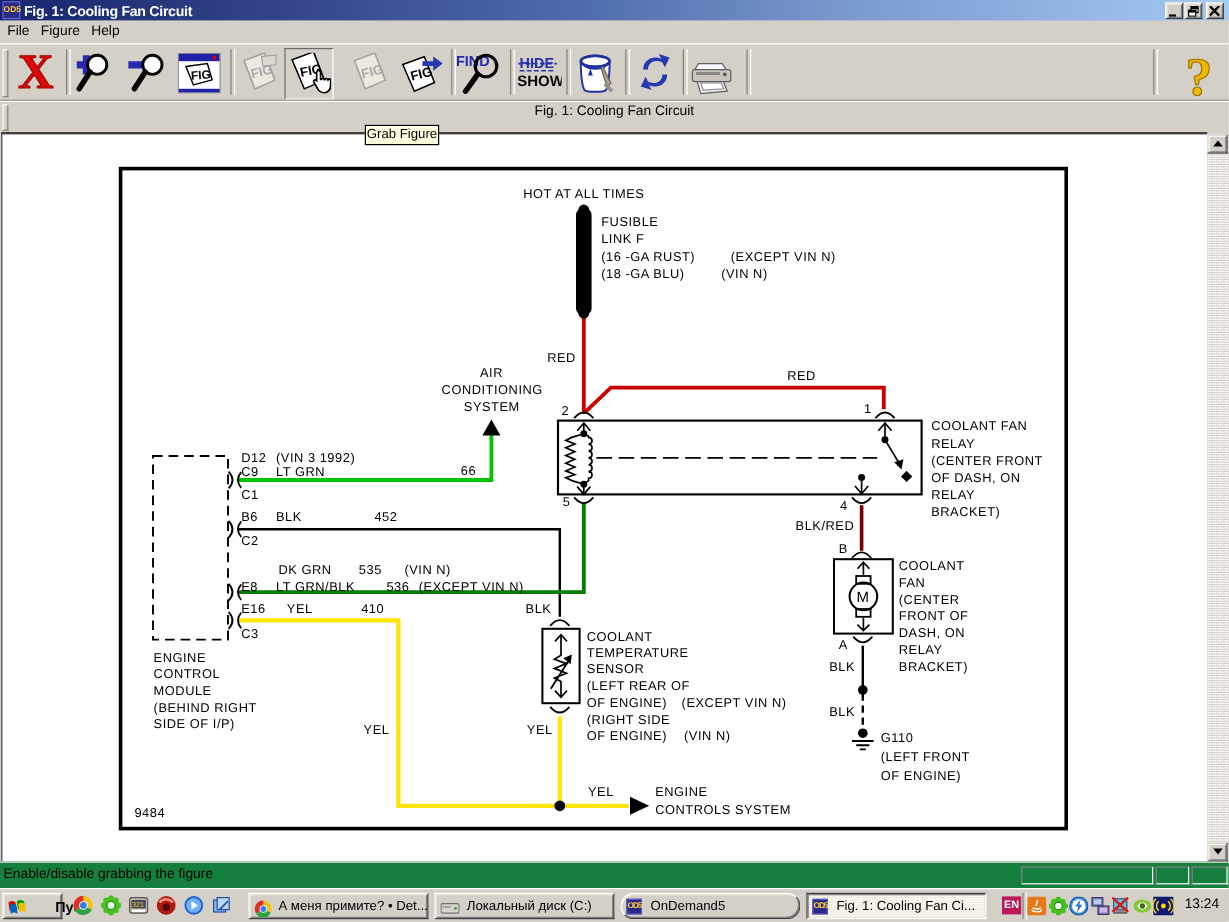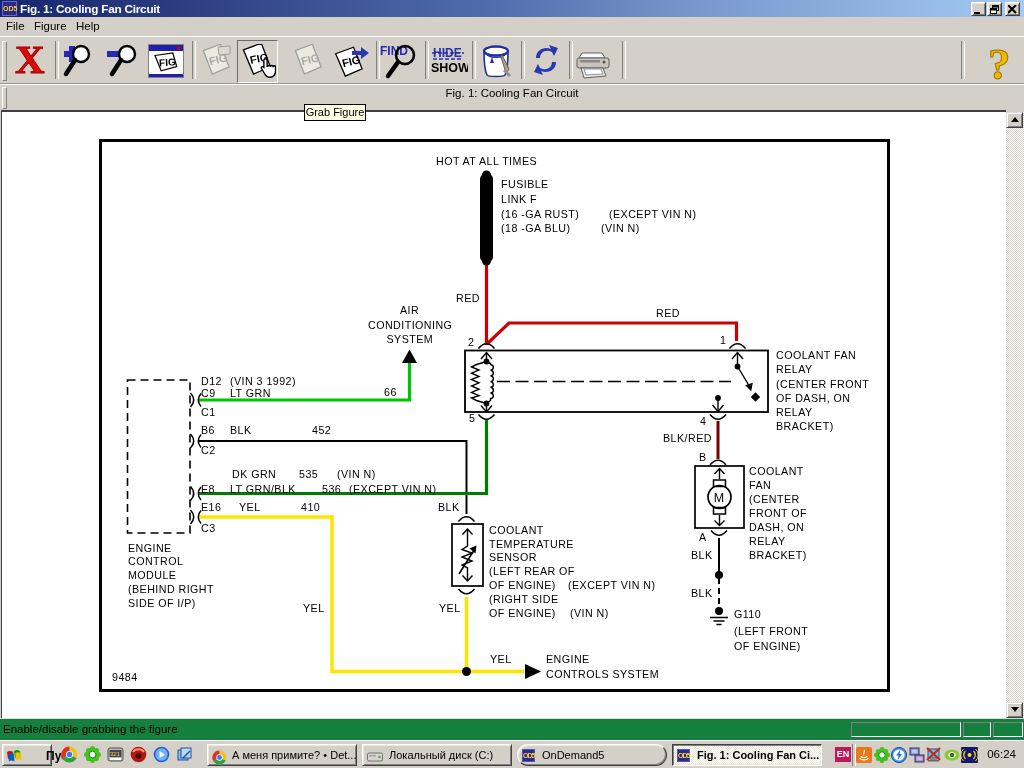--- a/index.html
+++ b/index.html
@@ -58,21 +58,21 @@
     border:1px solid;border-color:#fff #404040 #404040 #fff;
     box-shadow:inset 1px 1px 0 #ece9d8, inset -1px -1px 0 #808080;
     box-sizing:border-box;font-weight:bold;font-size:12px;line-height:20px;}
   .taskbtn{top:3px;width:150px;height:22px;background:#d4d0c8;
     border:1px solid;border-color:#fff #404040 #404040 #fff;
     box-shadow:inset 1px 1px 0 #ece9d8, inset -1px -1px 0 #808080;
     box-sizing:border-box;font-size:11px;line-height:20px;white-space:nowrap;overflow:hidden;}
   #activebtn{border-color:#404040 #fff #fff #404040;
     box-shadow:inset 1px 1px 0 #808080, inset -1px -1px 0 #ece9d8;
     background-image:conic-gradient(#fff 0 25%,#ece9d8 0 50%,#fff 0 75%,#ece9d8 0);
-    background-size:2px 2px;font-weight:bold;}
+    background-size:2px 2px;font-weight:normal;}
   .tray-ic{position:absolute;top:6px;}
   #clock{right:8px;top:7px;font-size:11.5px;position:absolute;}
 </style>
 </head>
 <body>
 
   <div id="titlebar" class="abs"></div>
   <div id="tb-icon" class="abs">OD5</div>
   <div id="tb-text" class="abs">Fig. 1: Cooling Fan Circuit</div>
   <div class="winbtn abs" style="left:971px;">
@@ -355,21 +355,21 @@
       <ellipse cx="8" cy="8" rx="7.5" ry="5.5" fill="#88c838"></ellipse>
       <path d="M4 8 C6 4 10 4 12 8 C10 12 6 12 4 8 Z" fill="#fff"></path>
       <circle cx="8" cy="8" r="2.2" fill="#406818"></circle>
     </svg>
     <svg class="tray-ic" style="left:961px;" width="17" height="16" viewBox="0 0 17 16">
       <rect width="17" height="16" rx="1" fill="#101870"></rect>
       <circle cx="8.5" cy="8" r="2" fill="#ffe000"></circle>
       <path d="M4.5 4 A5.5 5.5 0 0 0 4.5 12 M12.5 4 A5.5 5.5 0 0 1 12.5 12" stroke="#ffe000" fill="none" stroke-width="1.2"></path>
       <path d="M2.5 2 A8 8 0 0 0 2.5 14 M14.5 2 A8 8 0 0 1 14.5 14" stroke="#ffe000" fill="none" stroke-width="1"></path>
     </svg>
-    <div id="clock">06:24</div>
+    <div id="clock">13:24</div>
   </div>
 
   <svg class="abs" style="left:0;top:0;z-index:5;" width="1024" height="768" viewBox="0 0 1024 768" font-family="Liberation Sans, sans-serif" font-size="10.7" letter-spacing="0.45" fill="#000">
 
     <rect x="100.5" y="140.5" width="788" height="550" fill="none" stroke="#000" stroke-width="3"></rect>
 
     <path d="M486.5 262 V345" stroke="#cc0000" stroke-width="3.2" fill="none"></path>
 
     <path d="M487 344 L509 323 H736.5 V341" stroke="#cc0000" stroke-width="3.2" fill="none"></path>
 

